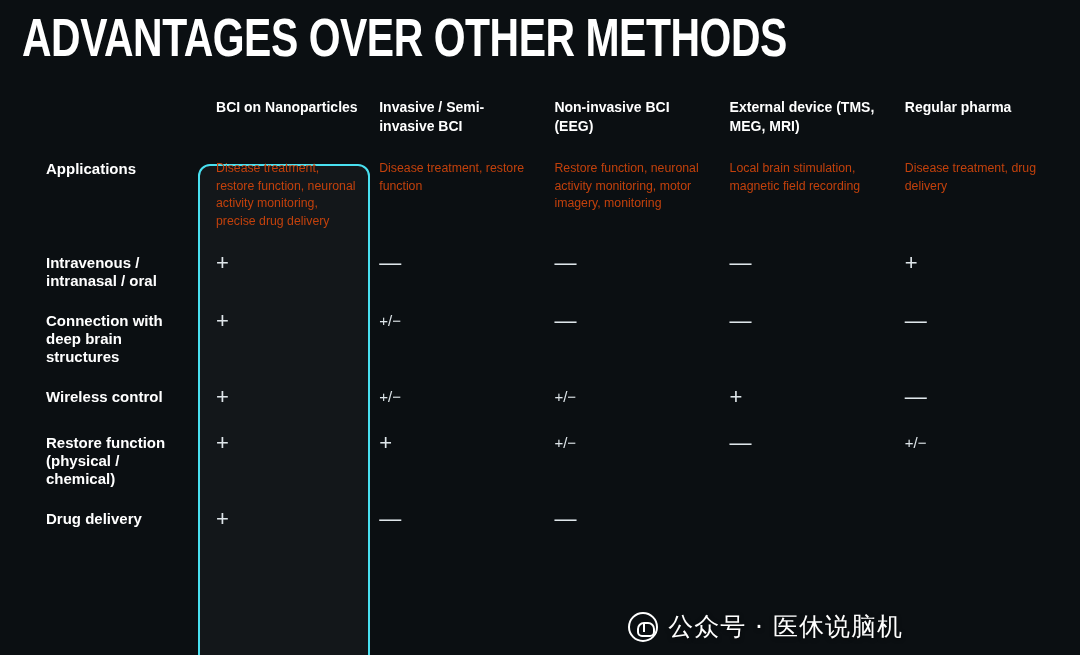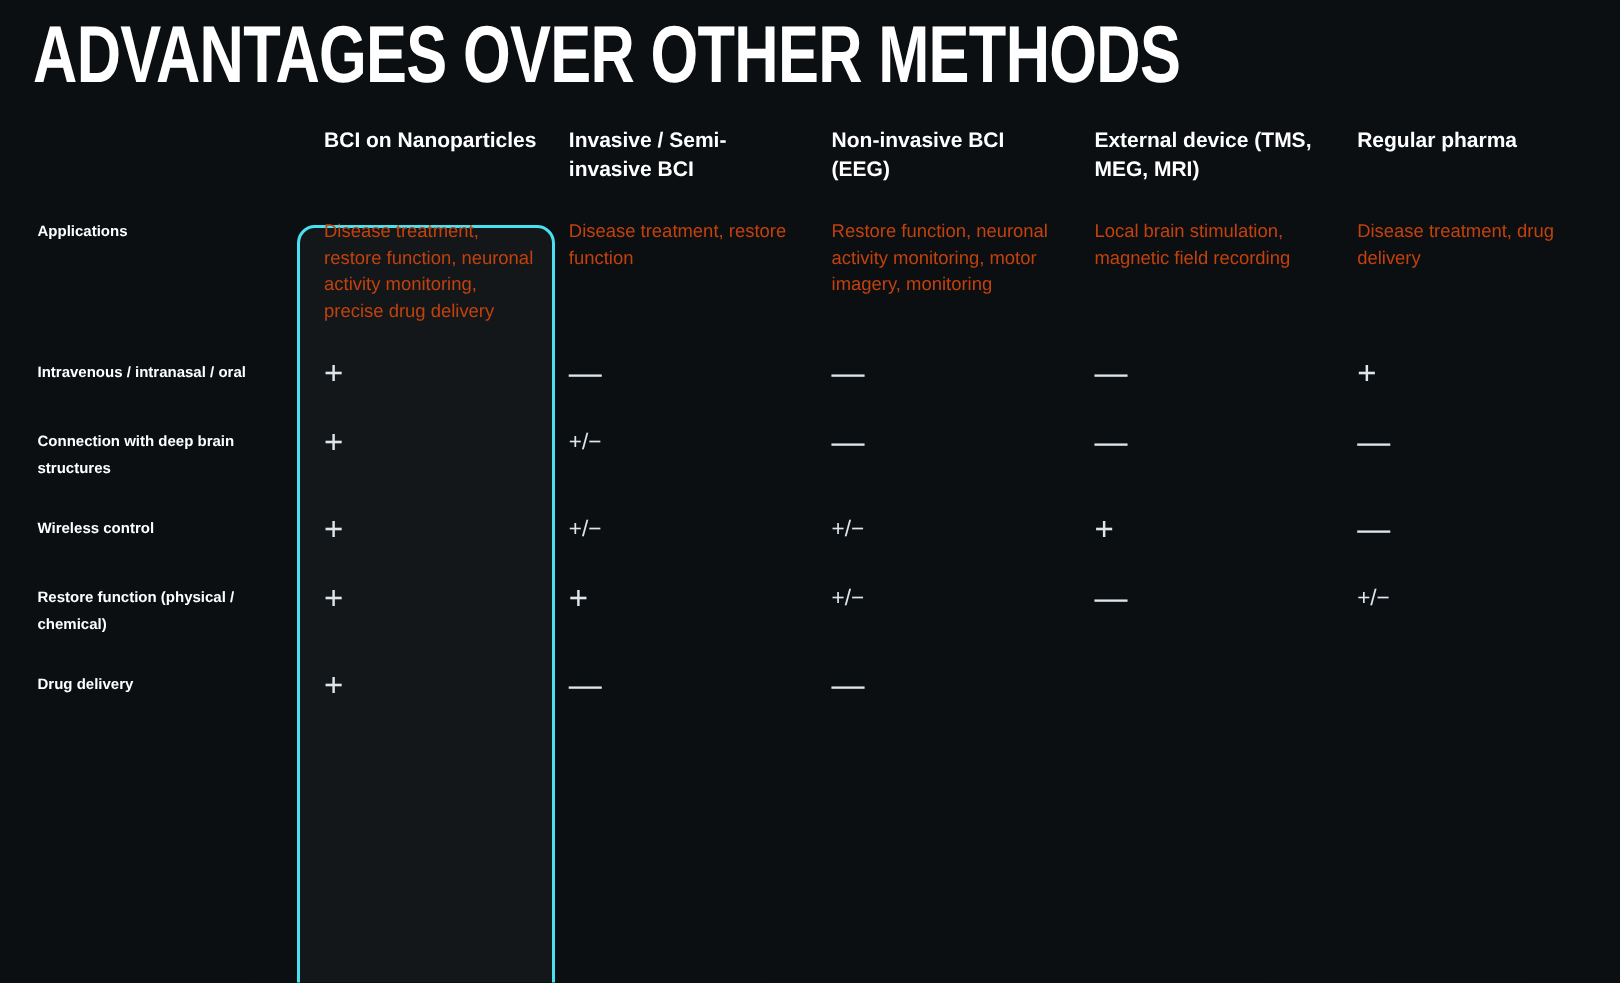--- a/index.html
+++ b/index.html
@@ -25,42 +25,42 @@
     letter-spacing: -0.5px;
     line-height: 52px;
     color: #ffffff;
     text-transform: uppercase;
     transform: scaleX(0.93) scaleY(1.22);
     transform-origin: left top;
     white-space: nowrap;
   }
   #table-wrap {
     position: absolute;
-    left: 0; top: 68px;
+    left: 0; top: 82px;
     width: 1080px;
     height: 573px;
   }
   table.cmp {
     border-collapse: collapse;
     width: 1080px;
     table-layout: fixed;
   }
   table.cmp col.c0 { width: 198px; }
   table.cmp col.ch { width: 170px; }
   th, td {
     vertical-align: top;
     text-align: left;
     padding: 0;
   }
   .rowlabel {
     color: #ffffff;
-    font-size: 10px;
+    font-size: 15px;
     font-weight: bold;
     line-height: 18px;
-    padding: 14px 16px 8px 25px;
+    padding: 14px 16px 8px 46px;
   }
   .colhead {
     color: #ffffff;
     font-size: 14px;
     font-weight: bold;
     line-height: 19px;
     padding: 16px 18px 10px 0;
   }
   .colhead.first { padding-left: 0; }
   .cell {
@@ -305,14 +305,18 @@
           </td>
           <td>
             <div class="mark"></div>
           </td>
         </tr>
 
       </tbody>
     </table>
   </div>
 
+  <div id="watermark">
+    <span id="wm-icon"></span>
+    <span>公众号 · 医休说脑机</span>
+  </div>
 
 </div>
 
 </body></html>

